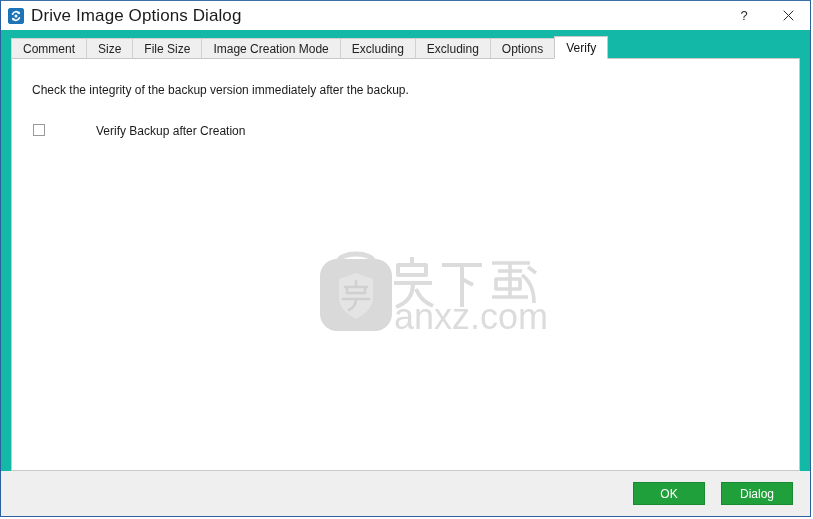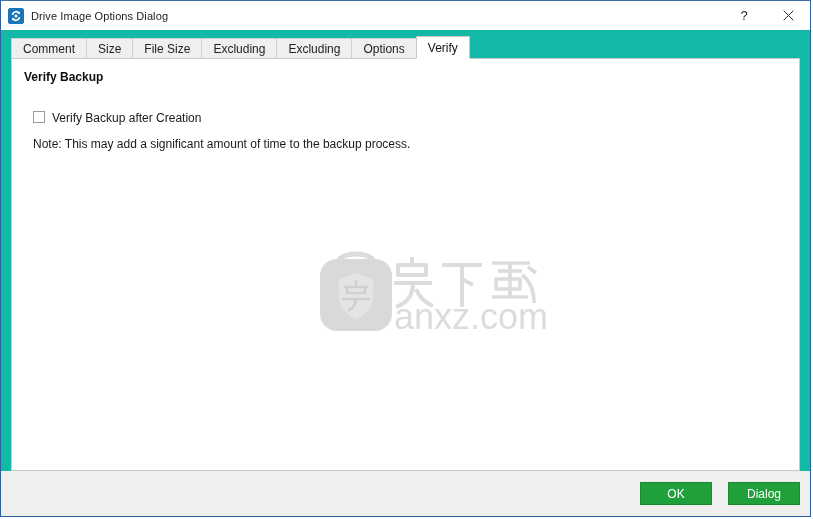--- a/index.html
+++ b/index.html
@@ -50,21 +50,21 @@
     width: 16px;
     height: 16px;
     border-radius: 3px;
     background: linear-gradient(#2f86c8, #1769ab);
     position: relative;
     flex: 0 0 auto;
     margin-right: 7px;
   }
   .title-icon svg { display:block; }
   .title-text {
-    font-size: 11px;
+    font-size: 17px;
     color: #1b1b1b;
     letter-spacing: 0.1px;
     white-space: nowrap;
   }
   .title-btns {
     position: absolute;
     right: 0;
     top: 0;
     height: 29px;
     display: flex;
@@ -153,20 +153,21 @@
   .section-desc {
     font-size: 12px;
     color: #1a1a1a;
     margin: 13px 0 0 8px;
   }
 
   .checkbox-row {
     display: flex;
     align-items: flex-start;
     margin: 27px 0 0 9px;
+    gap: 44px;
   }
   .checkbox {
     width: 12px;
     height: 12px;
     box-sizing: border-box;
     border: 1px solid #9a9a9a;
     background: #ffffff;
     margin-right: 7px;
     flex: 0 0 auto;
   }
@@ -194,21 +195,21 @@
 
   
   .footer {
     height: 45px;
     min-height: 45px;
     background: #efefef;
     position: relative;
     display: flex;
     align-items: center;
     justify-content: flex-end;
-    padding-right: 10px;
+    padding-right: 17px;
     box-sizing: border-box;
   }
   .btn {
     width: 72px;
     height: 23px;
     background: #20a03a;
     border: 1px solid #1a8a31;
     color: #ffffff;
     font-size: 12px;
     font-family: "Liberation Sans", sans-serif;
@@ -250,20 +251,21 @@
         </div>
       </div>
     </div>
 
     <div class="window-body">
 
       <div class="tabstrip">
         <div class="tab">Comment</div>
         <div class="tab">Size</div>
         <div class="tab">File Size</div>
+        <div class="tab">Image Creation Mode</div>
         <div class="tab">Excluding</div>
         <div class="tab">Excluding</div>
         <div class="tab">Options</div>
         <div class="tab selected">Verify</div>
       </div>
 
       <div class="pane">
 
         <div class="watermark">
           <svg width="240" height="90" viewBox="0 0 240 90">
@@ -304,28 +306,27 @@
               <path d="M194 18 L194 52"></path>
               <path d="M206 30 C214 36, 218 46, 218 58"></path>
               <path d="M212 22 L220 28"></path>
             </g>
 
             <text x="78" y="84" font-family="'Liberation Sans', sans-serif" font-size="36" fill="#dcdcdc">anxz.com</text>
           </svg>
         </div>
 
         <div class="pane-inner">
-          <div class="section-title">Verify Backup</div>
+          <div class="section-desc">Check the integrity of the backup version immediately after the backup.</div>
 
           <div class="checkbox-row">
             <span class="checkbox"></span>
             <span class="checkbox-label">Verify Backup after Creation</span>
           </div>
 
-          <div class="note">Note: This may add a significant amount of time to the backup process.</div>
         </div>
 
       </div>
     </div>
 
     <div class="footer">
       <div class="btn">OK</div>
       <div class="btn">Dialog</div>
     </div>
 

